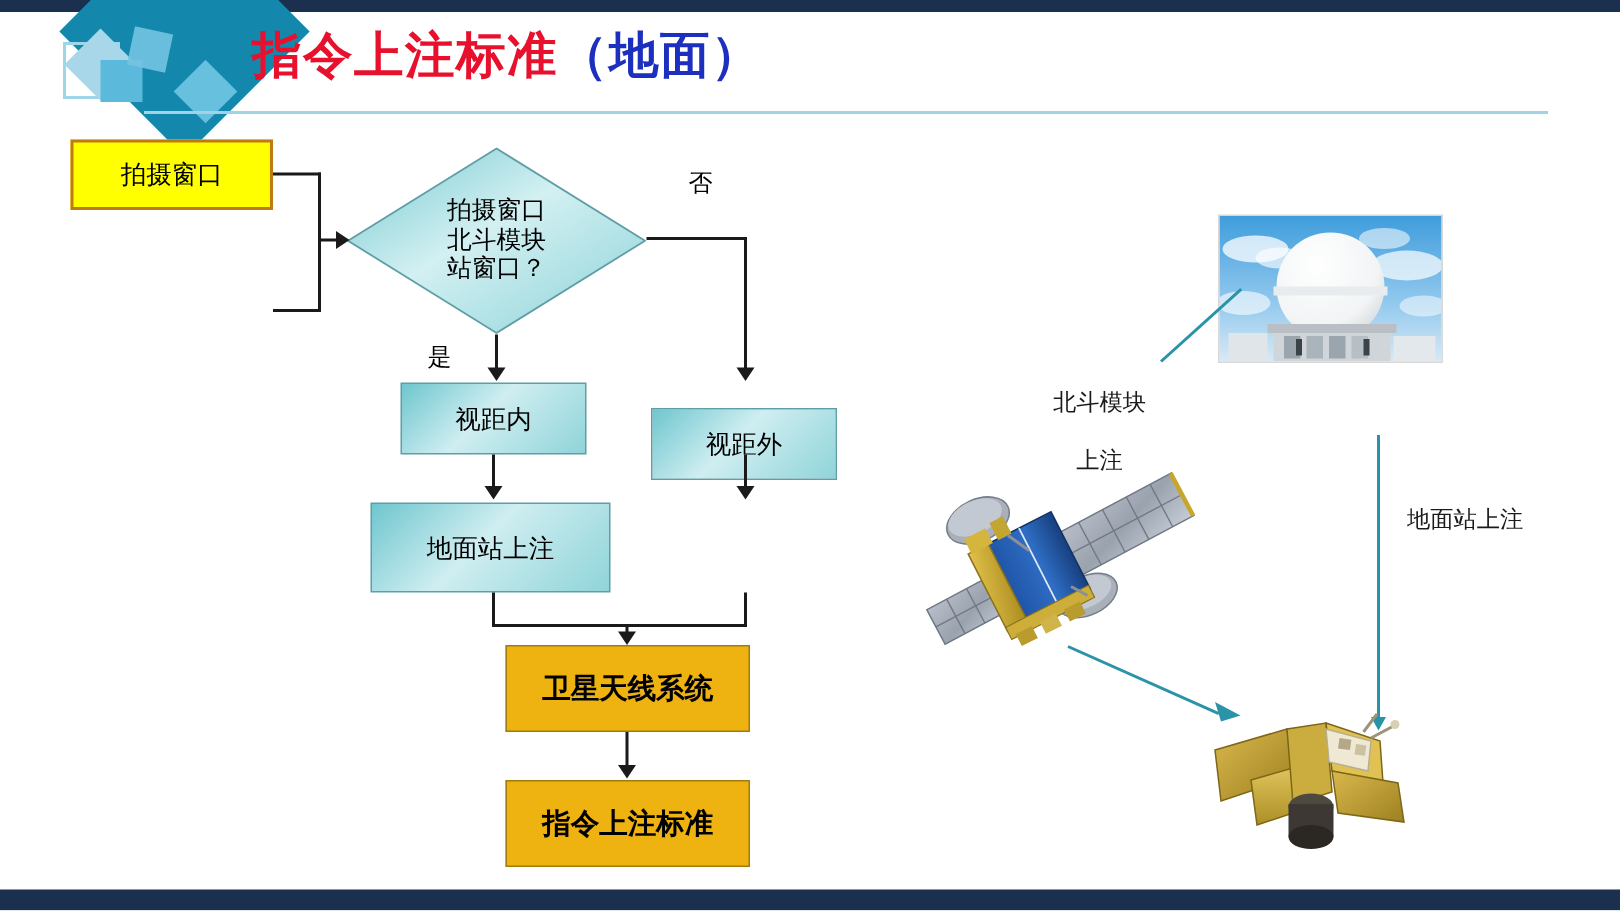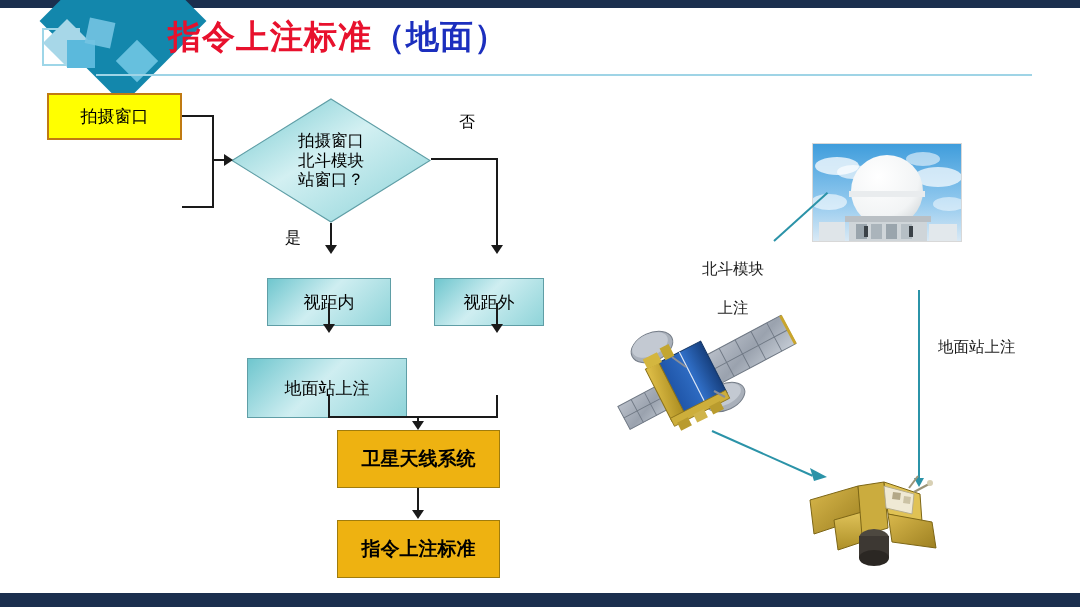--- a/index.html
+++ b/index.html
@@ -117,21 +117,20 @@
   .node-orange {
     background: #eeb211;
     border: 1.5px solid #a07c0c;
     font-size: 19px;
     font-weight: bold;
   }
   .node-cyan {
     background: linear-gradient(135deg, #6fc6ce 0%, #cfeef1 45%, #8fd4d9 100%);
     border: 1px solid #5f9ea6;
     font-size: 17px;
-    margin-top: 23px;
   }
   .diamond {
     position: absolute;
     width: 200px; height: 125px;
   }
   .diamond .dshape {
     position: absolute; inset: 0;
   }
   .diamond .dtext {
     position: absolute; inset: 0;
@@ -255,21 +254,21 @@
       <span>拍摄窗口</span>
       <span>北斗模块</span>
       <span>站窗口？</span>
     </div>
   </div>
 
   <div class="node node-cyan" style="left:267px; top:255px; width:124px; height:48px;">
     <span>视距内</span>
   </div>
 
-  <div class="node node-cyan" style="left:434px; top:255px; width:110px; height:48px;">
+  <div class="node node-cyan" style="left:434px; top:272px; width:124px; height:48px;">
     <span>视距外</span>
   </div>
 
   <div class="node node-cyan" style="left:247px; top:335px; width:160px; height:60px;">
     <span>地面站上注</span>
   </div>
 
 
   <div class="node node-orange" style="left:337px; top:430px; width:163px; height:58px;">
     <span>卫星天线系统</span>

